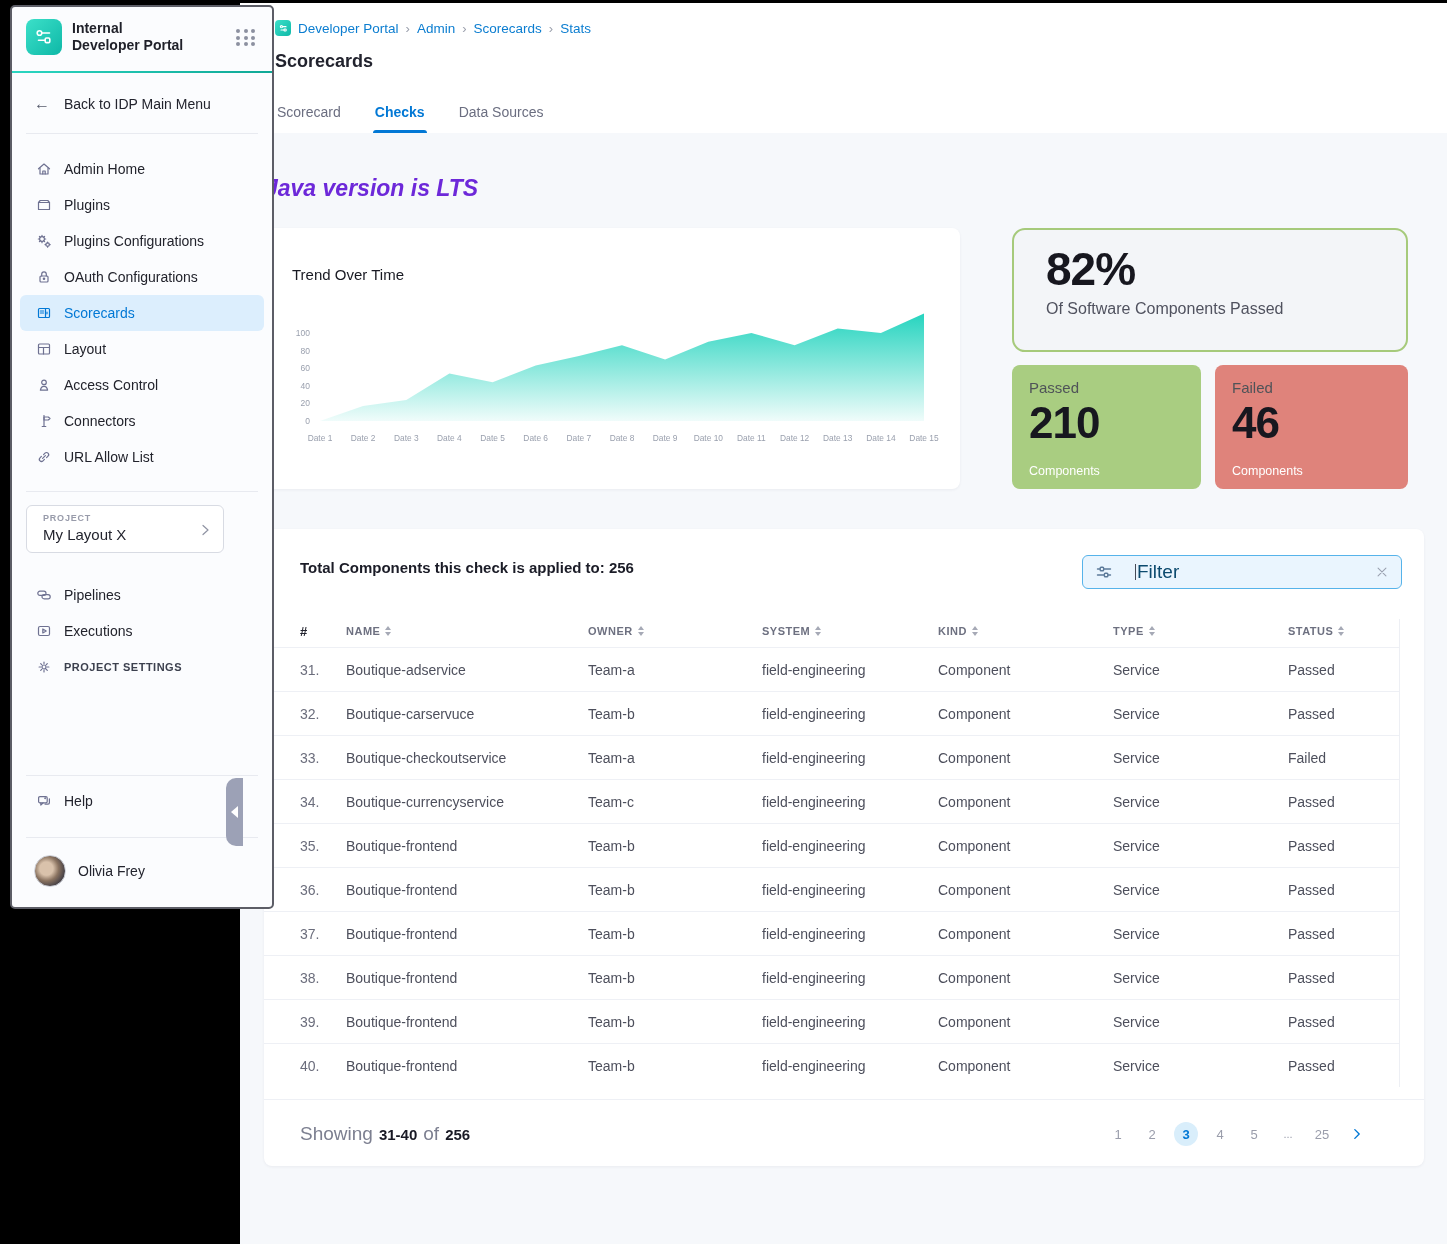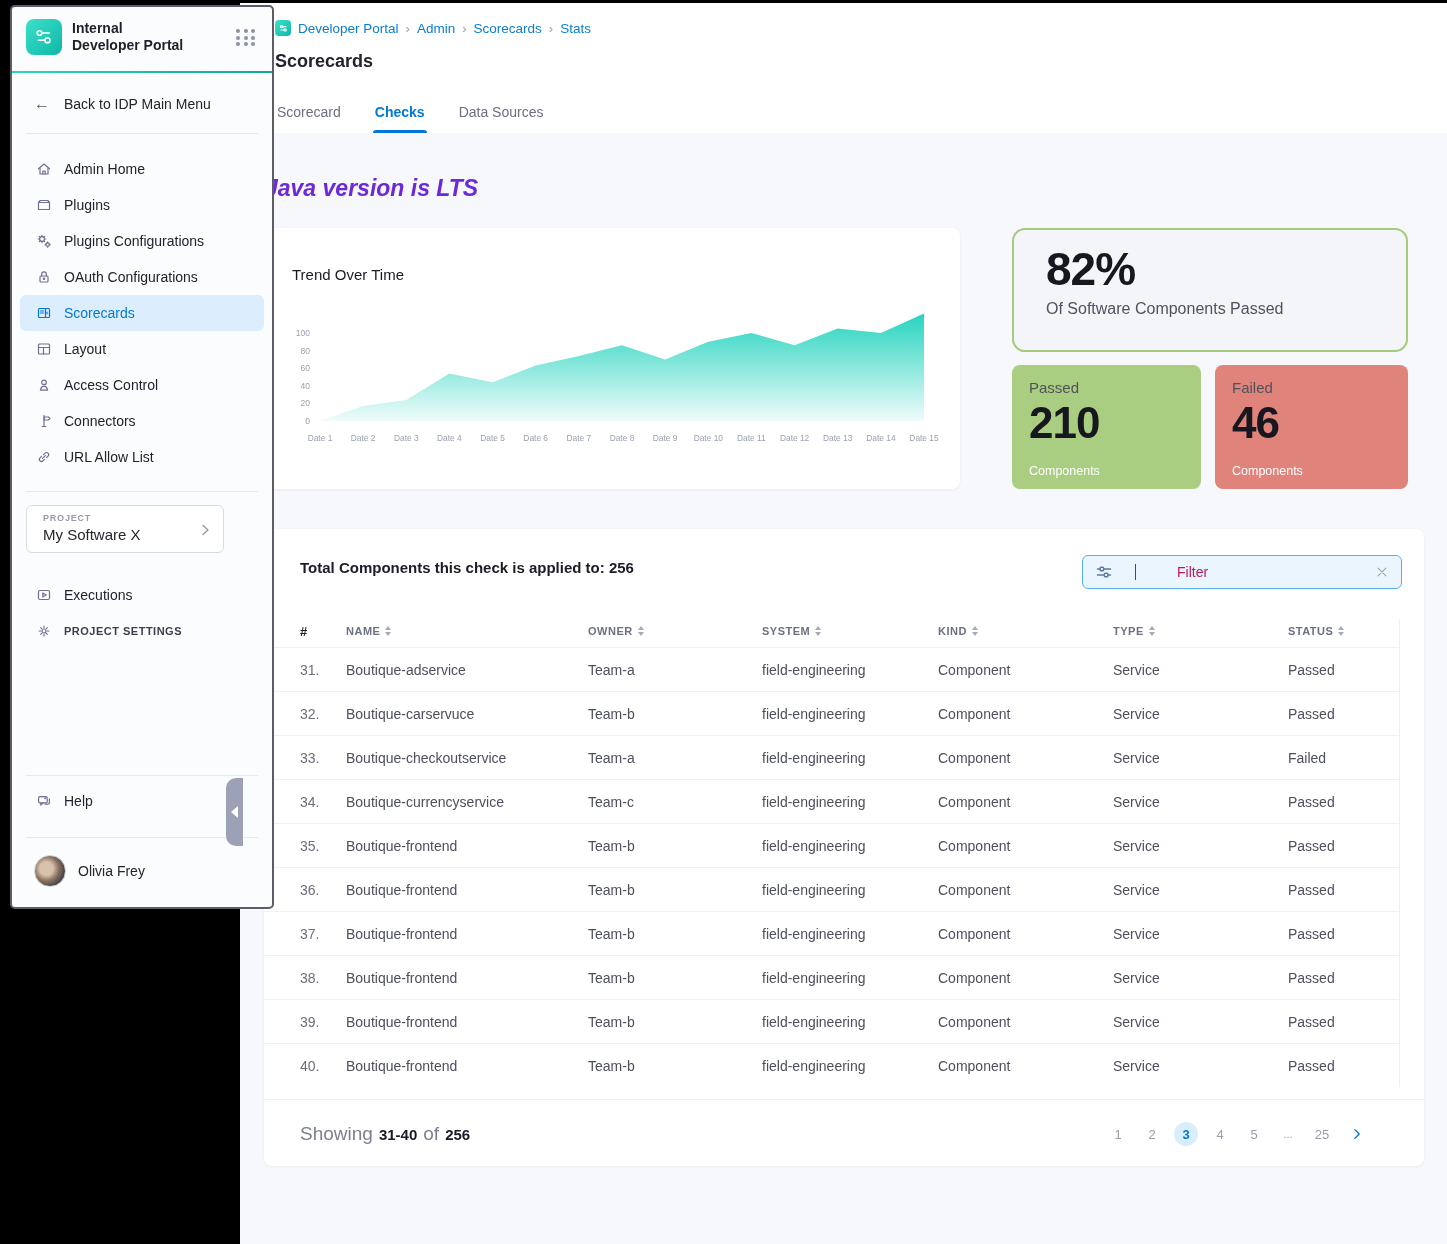--- a/index.html
+++ b/index.html
@@ -38,21 +38,21 @@
   .stat-label { font-size:15px; color:#4f5358; }
   .stat-value { font-size:44px; font-weight:700; color:#17171f; margin-top:2px; letter-spacing:-1px; }
   .stat-unit { position:absolute; left:17px; bottom:11px; font-size:12.5px; color:#fff;margin-top:32px; }
 
   
   .table-card { left:24px; top:396px; width:1160px; height:637px; }
   .table-title { position:absolute; left:36px; top:30px; font-size:15px; font-weight:700; color:#1b1c27; }
   .filter-box { position:absolute; right:22px; top:26px; width:320px; height:34px; background:#eaf5fe; border:1.5px solid #56b3ea; border-radius:6px; display:flex; align-items:center; padding:0 12px; }
   .filter-box .ph { display:flex; align-items:center; margin-left:22px; flex:1; }
   .cursor-bar { width:1px; height:16px; background:#454a57; margin-right:1px; }
-  .placeholder { font-size:14px; color:#be185d;margin-left:40px; }
+  .placeholder { font-size:19px; color:#0c4a6e; }
 
   .thead { position:absolute; left:0; top:86px; width:1136px; display:grid; grid-template-columns:46px 242px 174px 176px 175px 175px 1fr; padding-left:36px; align-items:center; height:32px; }
   .th { display:flex; align-items:center; gap:5px; font-size:11px; font-weight:700; letter-spacing:.5px; color:#6d7080; }
   .th.num { font-size:13px; color:#22232e; }
   .sort { display:inline-flex; flex-direction:column; gap:2px; }
   .sort i { display:block; width:0; height:0; border-left:3.5px solid transparent; border-right:3.5px solid transparent; }
   .sort .up { border-bottom:4px solid #a6a9b6; }
   .sort .dn { border-top:4px solid #a6a9b6; }
 
   .tbody { position:absolute; left:0; top:118px; width:1136px; }
@@ -502,27 +502,36 @@
             </svg>
           </span>
           <span>URL Allow List</span>
         </div>
       </div>
 
     <div class="hdiv" style="top:484px"></div>
 
     <div class="project-card">
       <div class="project-label">PROJECT</div>
-      <div class="project-name">My Software X</div>
+      <div class="project-name">My Layout X</div>
       <svg class="ic project-chev" viewBox="0 0 16 16">
           <path d="M6 3.5l5 4.5-5 4.5"></path>
         </svg>
     </div>
 
     <div class="proj-nav" id="proj-nav">
+        <div class="nav-item">
+          <span class="nav-ic">
+            <svg class="ic" viewBox="0 0 16 16">
+              <rect x="1.8" y="4.2" width="8.2" height="4.2" rx="2.1"></rect>
+              <rect x="6" y="7.6" width="8.2" height="4.2" rx="2.1"></rect>
+            </svg>
+          </span>
+          <span>Pipelines</span>
+        </div>
         <div class="nav-item">
           <span class="nav-ic">
             <svg class="ic" viewBox="0 0 16 16">
               <rect x="2.5" y="3.5" width="11" height="9" rx="1.5"></rect>
               <path d="M6.8 6v4l3.4-2z"></path>
             </svg>
           </span>
           <span>Executions</span>
         </div>
         <div class="nav-item small-caps">

